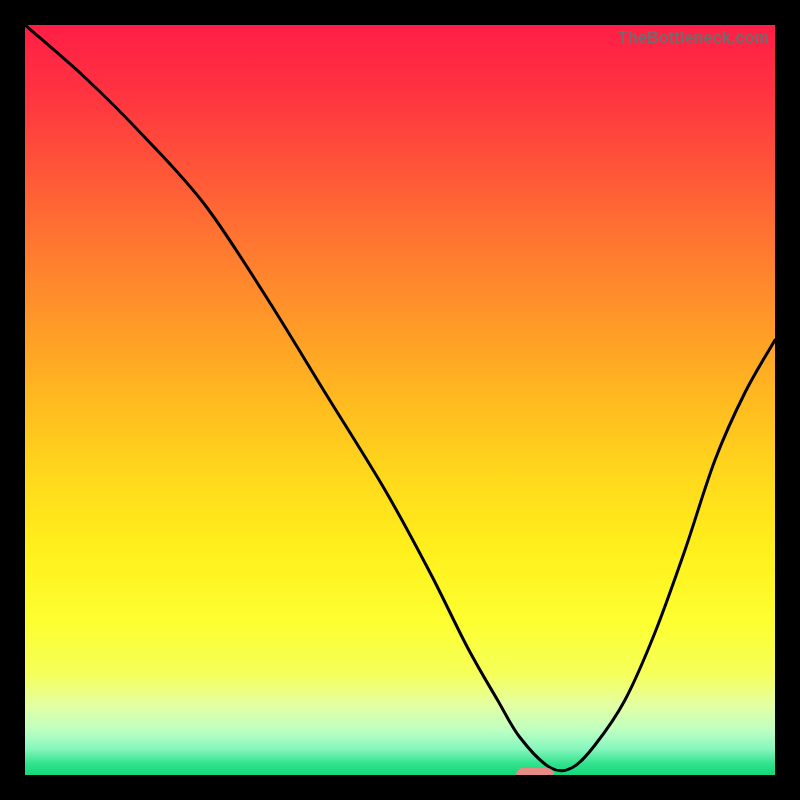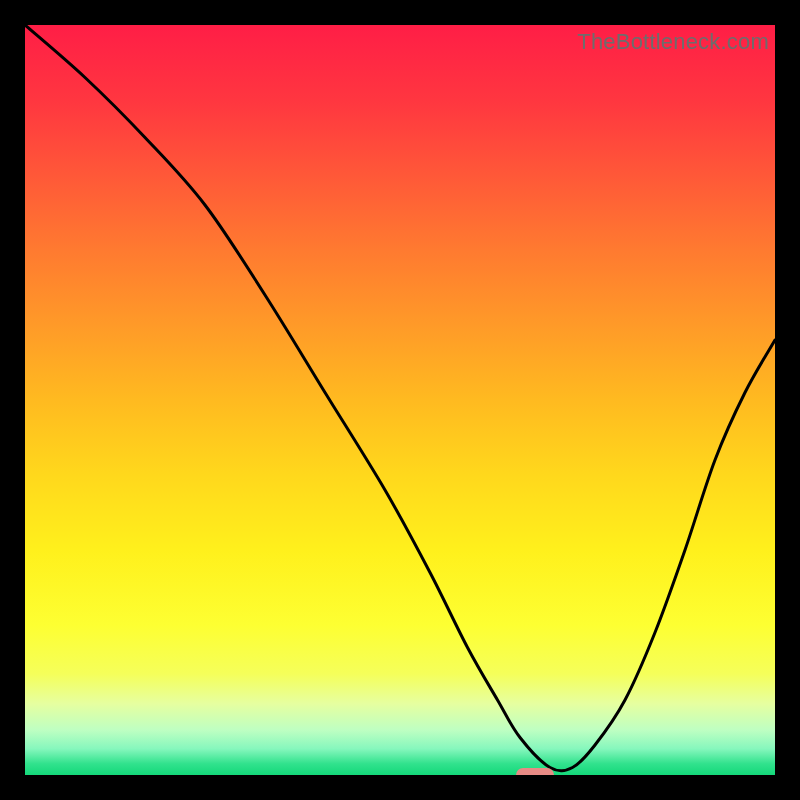--- a/index.html
+++ b/index.html
@@ -25,22 +25,22 @@
     top: 25px;
     width: 750px;
     height: 750px;
     overflow: hidden;
   }
   .watermark {
     position: absolute;
     top: 4px;
     right: 6px;
     color: #6d6d6d;
-    font-size: 22px;
-    font-weight: 400;
+    font-size: 16px;
+    font-weight: 700;
     letter-spacing: 0.2px;
     user-select: none;
   }
   svg {
     display: block;
   }
   .marker {
     position: absolute;
     width: 38px;
     height: 14px;

